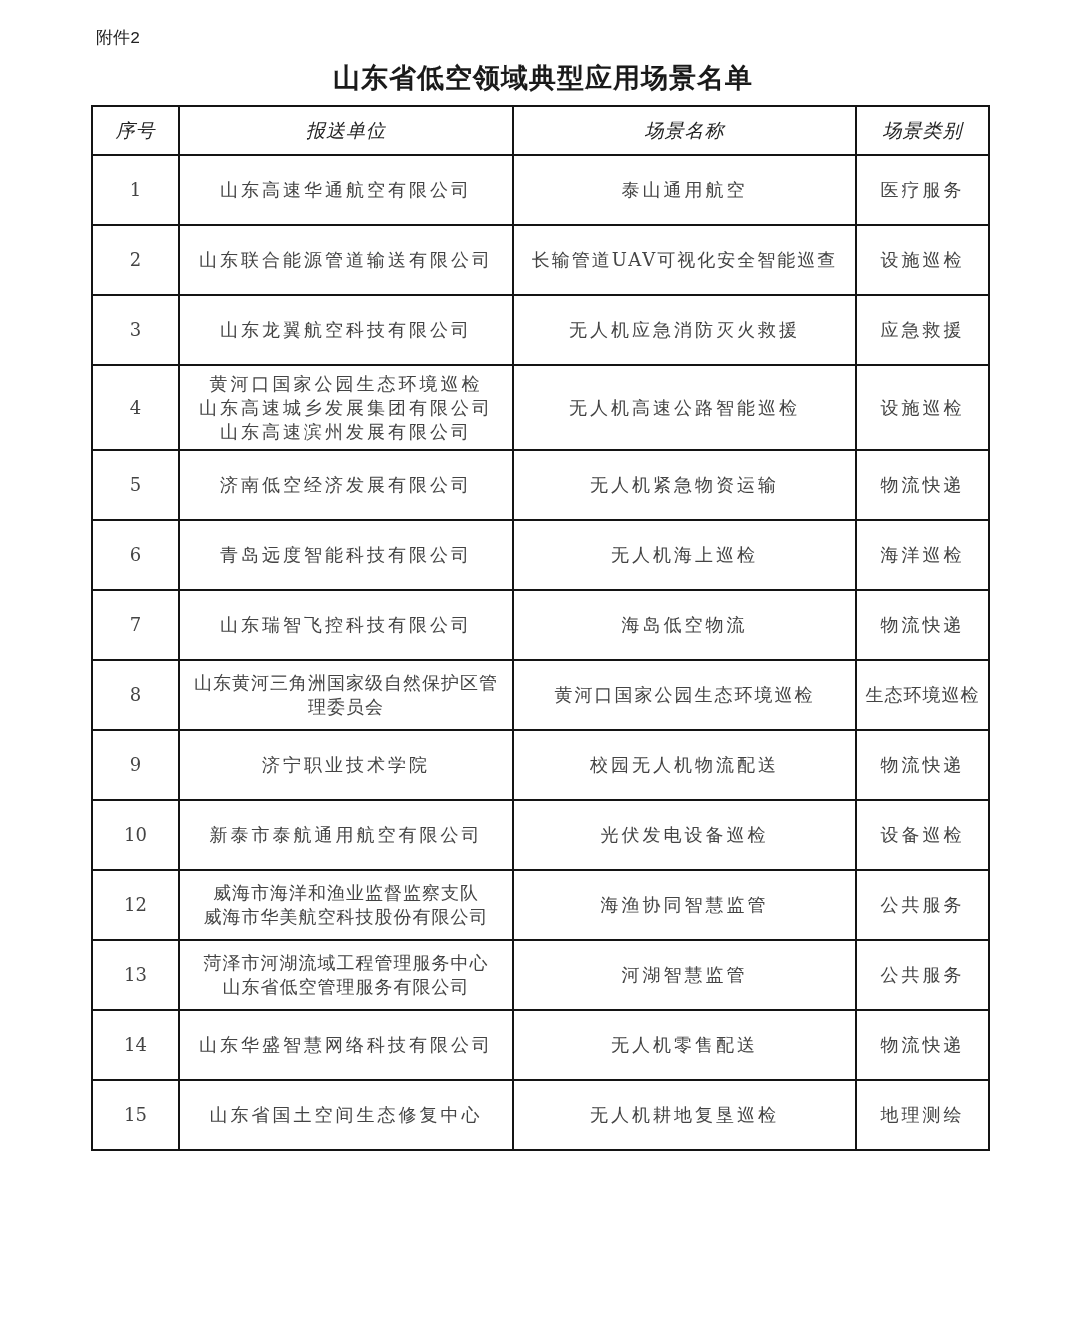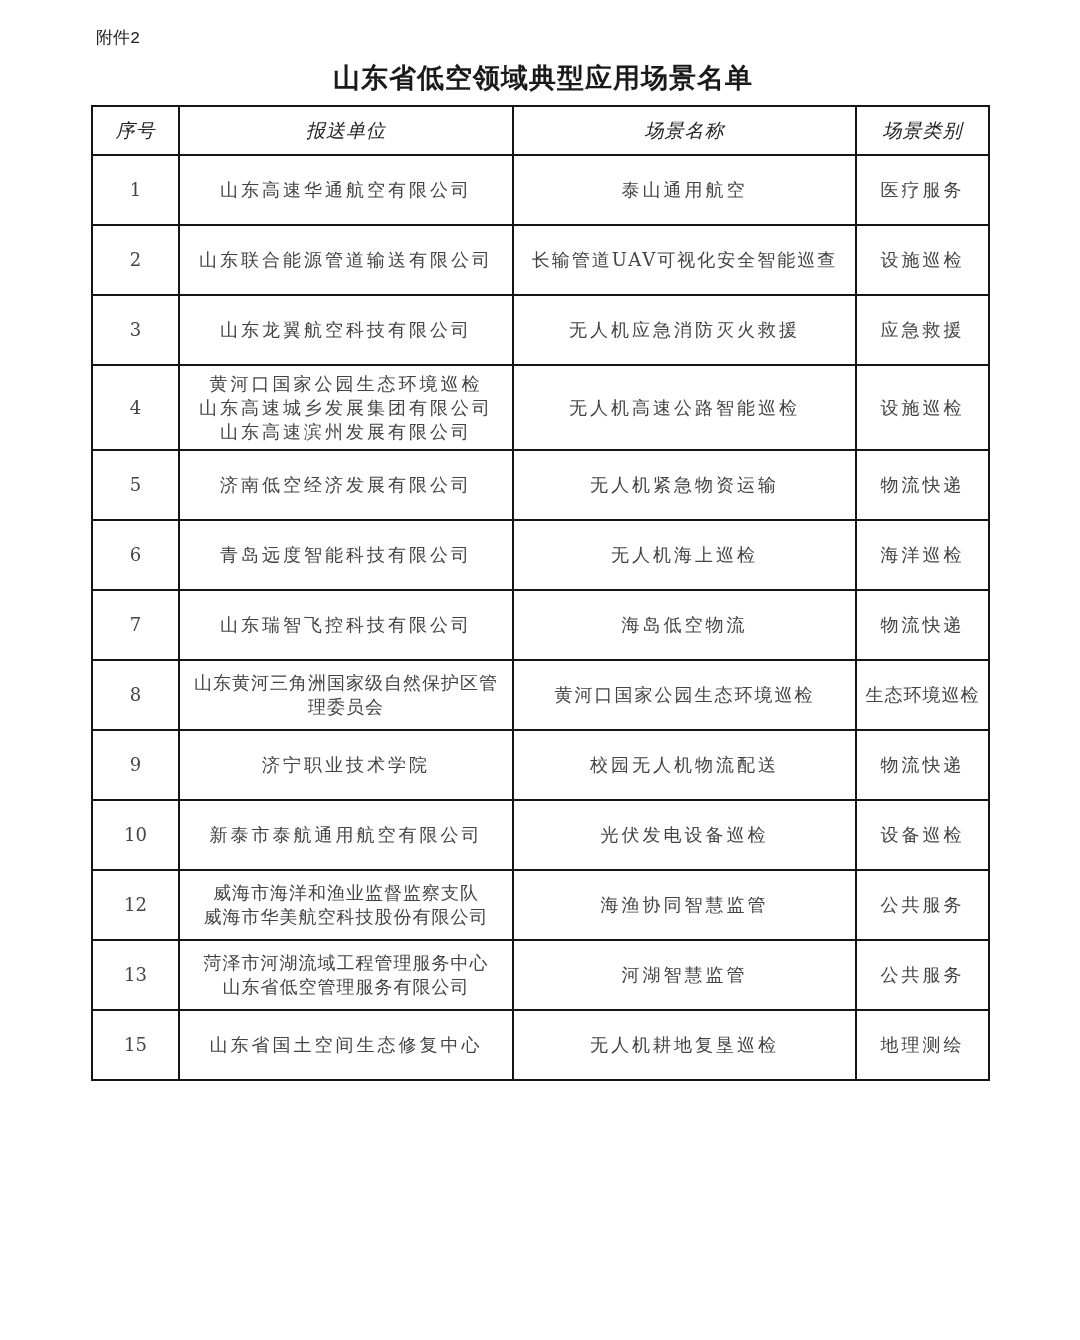--- a/index.html
+++ b/index.html
@@ -159,20 +159,28 @@
     <tr>
       <td class="num">13</td>
       <td class="unit tight">
         <span class="line">菏泽市河湖流域工程管理服务中心</span>
         <span class="line">山东省低空管理服务有限公司</span>
       </td>
       <td>河湖智慧监管</td>
       <td class="cat">公共服务</td>
     </tr>
     <tr>
+      <td class="num">14</td>
+      <td class="unit">
+          <span class="line">山东华盛智慧网络科技有限公司</span>
+        </td>
+      <td>无人机零售配送</td>
+      <td class="cat">物流快递</td>
+    </tr>
+    <tr>
       <td class="num">15</td>
       <td class="unit">
           <span class="line">山东省国土空间生态修复中心</span>
         </td>
       <td>无人机耕地复垦巡检</td>
       <td class="cat">地理测绘</td>
     </tr>
   </tbody>
 </table>
 

